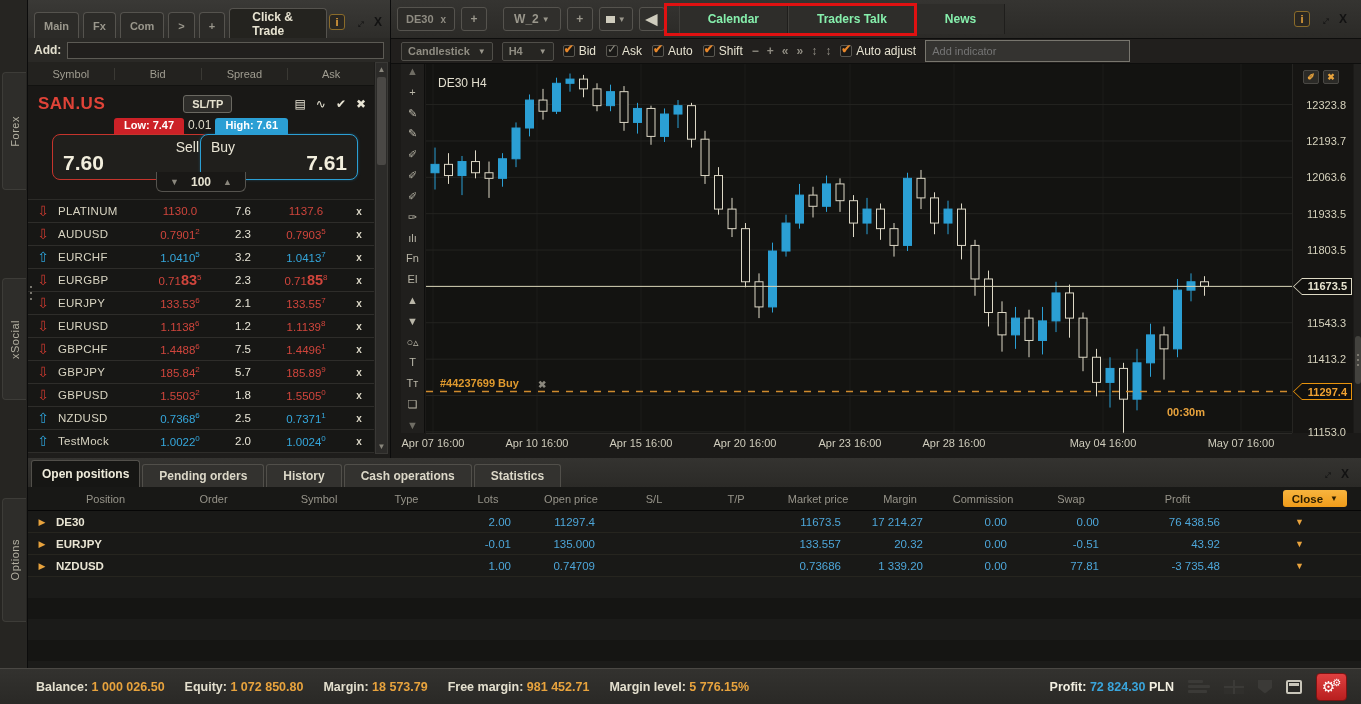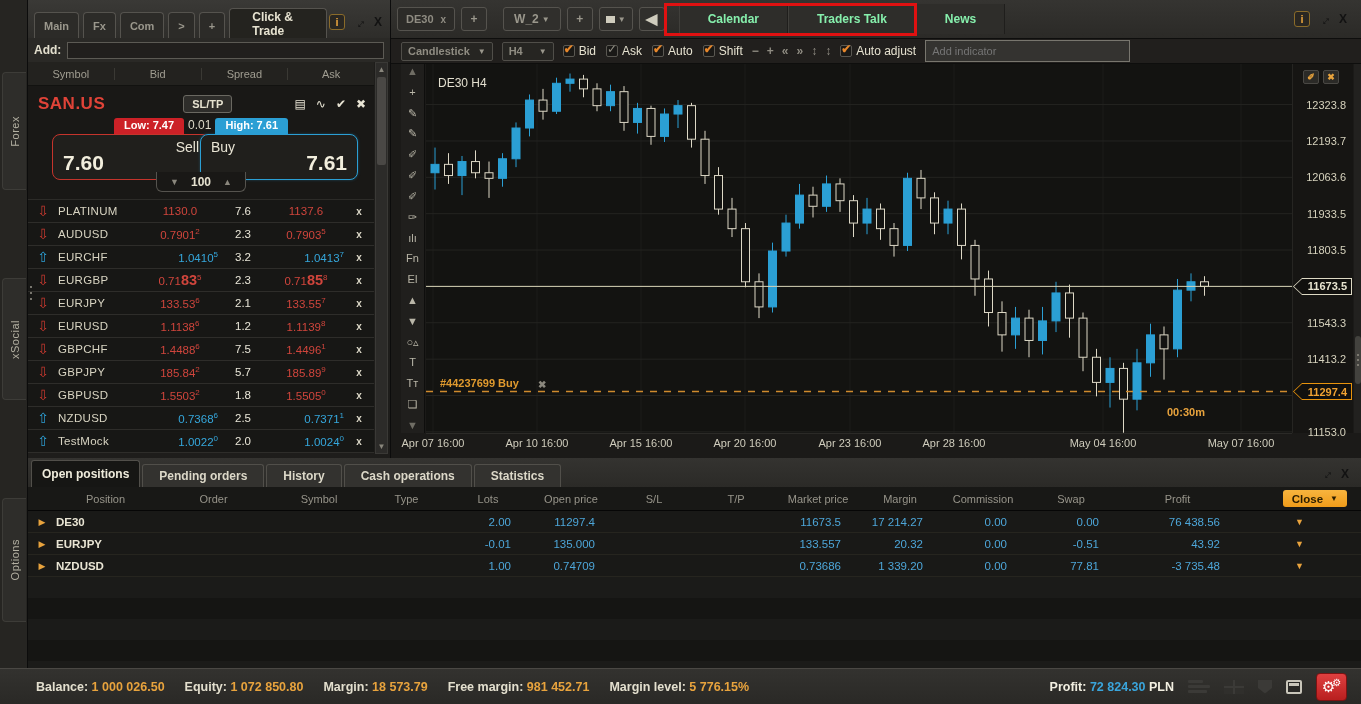--- a/index.html
+++ b/index.html
@@ -51,21 +51,21 @@
   .vol-stepper { position:absolute; left:128px; top:86px; width:90px; height:20px; background:#191816; border:1px solid #55534e; border-top:none; border-radius:0 0 6px 6px; display:flex; align-items:center; justify-content:center; gap:12px; z-index:3; }
   .vol-stepper .arr { color:#8a877d; font-size:9px; }
   .vol-val { color:#e6e2d0; font-weight:bold; font-size:12px; }
 
   .wl-rows { position:absolute; left:0; top:200px; width:346px; }
   .wl-row { height:23px; display:grid; grid-template-columns:30px 84px 76px 50px 76px 30px; align-items:center; border-bottom:1px solid #2e2d2a; background:#171715; }
   .wl-row .dir { text-align:center; font-size:14px; }
   .dir.up { color:#2da0d6; } .dir.down { color:#cf3a30; }
   .wl-sym { color:#d8d4c2; font-size:11.5px; letter-spacing:.3px; }
   .wl-bid,.wl-ask { text-align:center; font-size:11.5px; }
-  .px.up { color:#35a7dc;text-align:right; } .px.down { color:#d0453c; }
+  .px.up { color:#35a7dc; } .px.down { color:#d0453c; }
   .px .big { font-size:14.5px; font-weight:bold; }
   .px sup { font-size:8px; }
   .wl-spread { text-align:center; color:#e9e6d8; font-size:11.5px; }
   .wl-x { text-align:center; color:#dcd8c8; font-size:10px; font-weight:bold; }
   .wl-scroll { position:absolute; right:2px; top:62px; width:13px; height:392px; background:#2c2b29; border:1px solid #3a3936; }
   .wl-scroll .sarr { position:absolute; left:0; width:100%; text-align:center; color:#8a877d; font-size:8px; }
   .wl-scroll .thumb { position:absolute; left:1px; top:14px; width:9px; height:88px; background:#4a4845; border-radius:2px; }
   .grip-dots { position:absolute; left:0px; top:286px; width:6px; display:flex; flex-direction:column; gap:4px; align-items:center; }
   .grip-dots i { width:2px; height:2px; background:#9a978c; border-radius:50%; }
 

